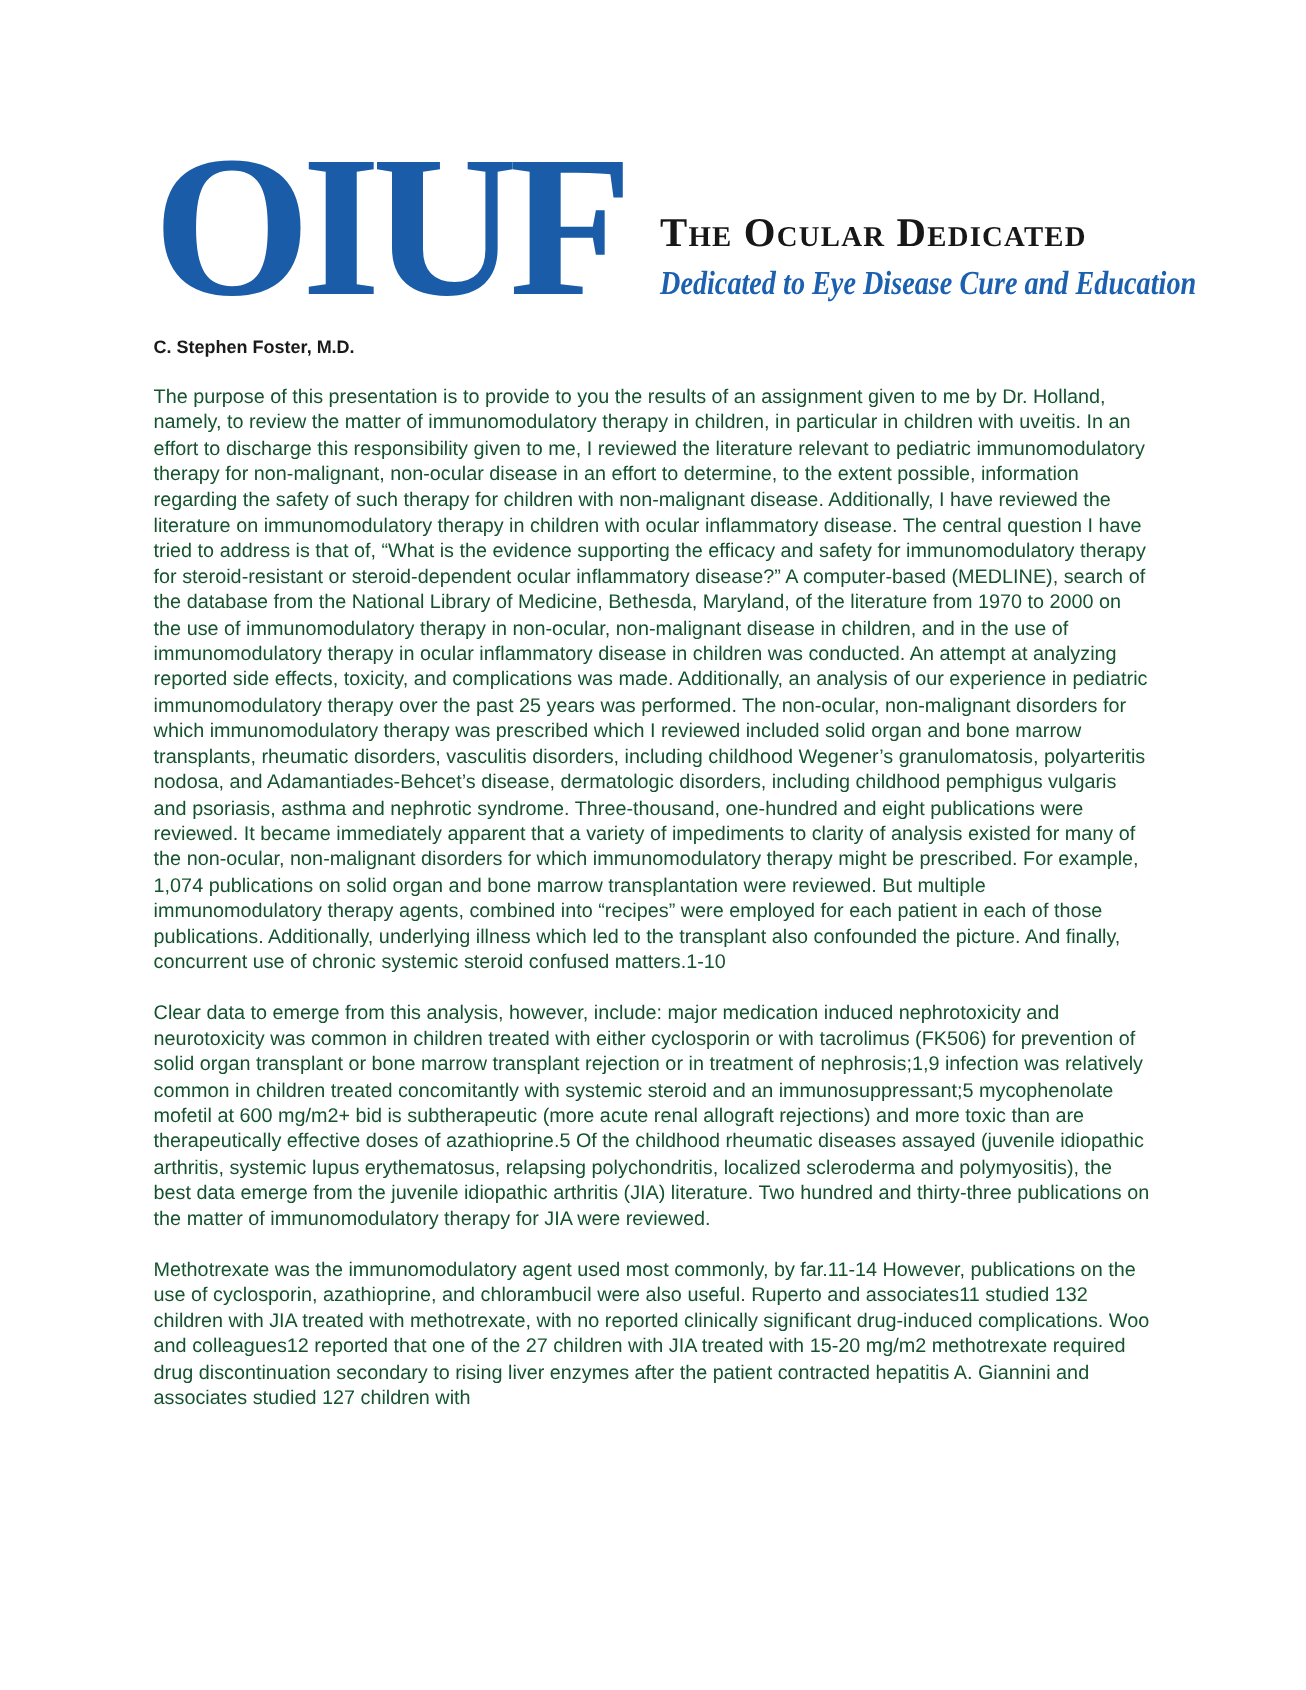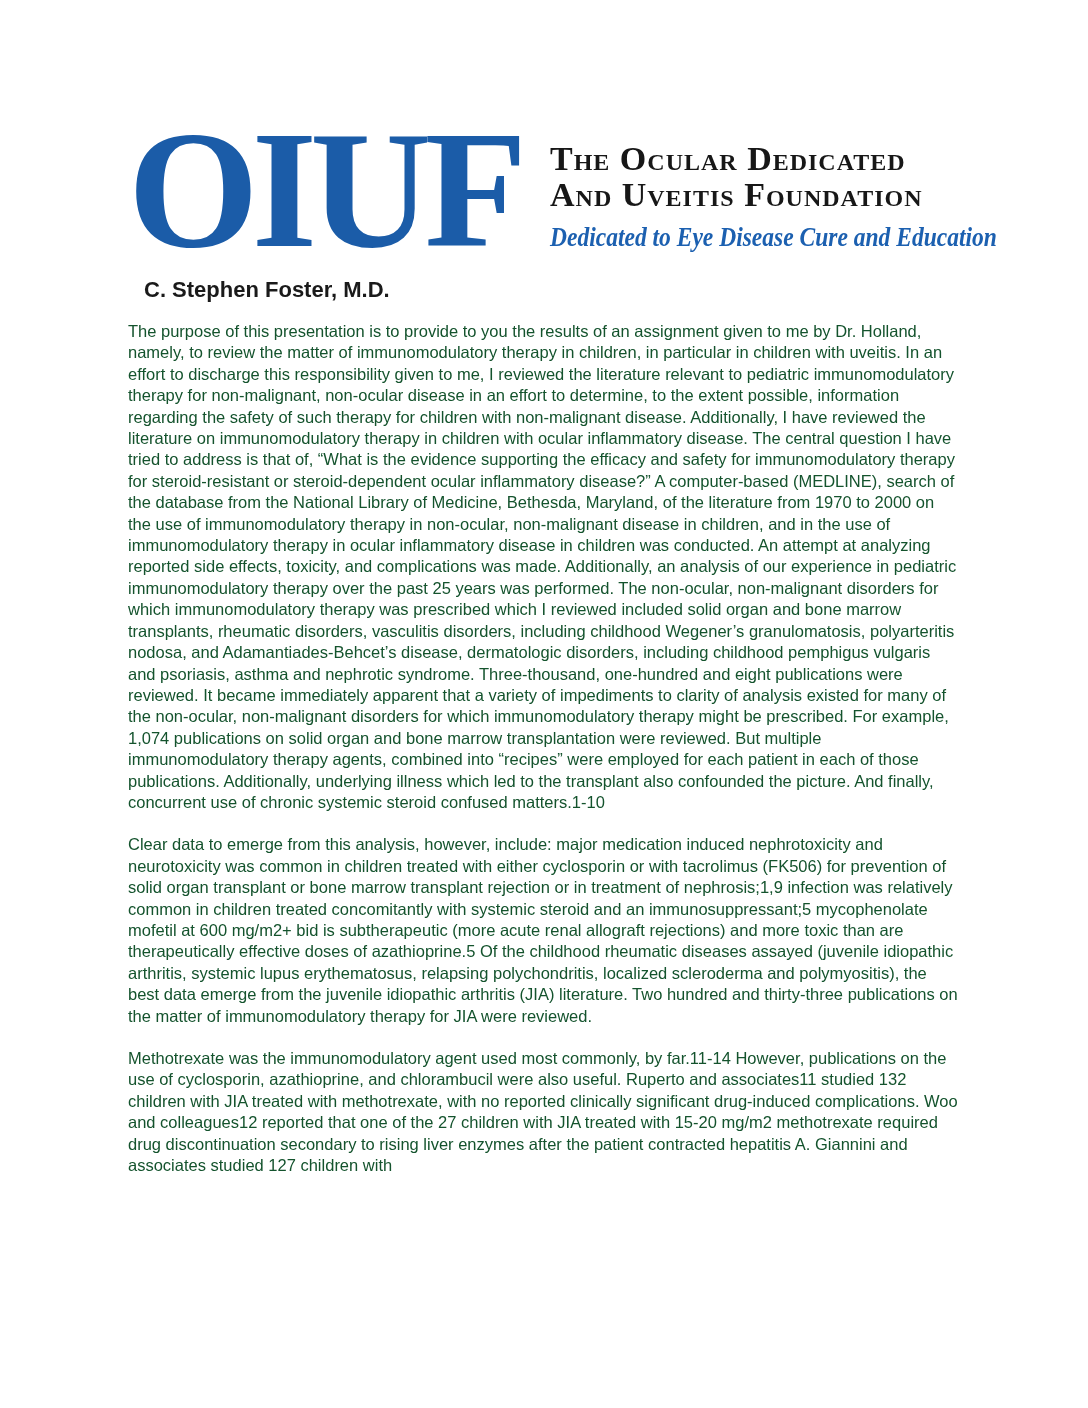--- a/index.html
+++ b/index.html
@@ -72,45 +72,44 @@
     transform-origin: left center;
   }
   .article-title {
     font-size: 18px;
     font-weight: bold;
     line-height: 25px;
     margin: 25px 0 0 0;
     color: #1a1a1a;
   }
   .article-author {
-    font-size: 22px;
+    font-size: 15px;
     font-weight: bold;
     line-height: 21px;
-    margin: 27px 0 0 16px;
+    margin: 27px 0 0 0;
     color: #1a1a1a;
   }
   .body-paragraph {
     font-size: 16.5px;
     line-height: 21.4px;
     margin: 21px 0 0 0;
     color: #14532d;
   }
 </style>
 </head>
 <body>
 
 <div class="page">
   <div class="content">
 
     <div class="logo-row">
       <div class="wordmark">OIUF</div>
       <div class="logo-divider"></div>
       <div class="logo-text">
         <div class="org-name">The Ocular Dedicated</div>
-        <div class="org-name">And Uveitis Foundation</div>
         <div class="tagline">Dedicated to Eye Disease Cure and Education</div>
       </div>
     </div>
 
 
     <div class="article-author">C. Stephen Foster, M.D.</div>
 
     <p class="body-paragraph">The purpose of this presentation is to provide to you the results of an assignment given to me by Dr. Holland, namely, to review the matter of immunomodulatory therapy in children, in particular in children with uveitis. In an effort to discharge this responsibility given to me, I reviewed the literature relevant to pediatric immunomodulatory therapy for non-malignant, non-ocular disease in an effort to determine, to the extent possible, information regarding the safety of such therapy for children with non-malignant disease. Additionally, I have reviewed the literature on immunomodulatory therapy in children with ocular inflammatory disease. The central question I have tried to address is that of, “What is the evidence supporting the efficacy and safety for immunomodulatory therapy for steroid-resistant or steroid-dependent ocular inflammatory disease?” A computer-based (MEDLINE), search of the database from the National Library of Medicine, Bethesda, Maryland, of the literature from 1970 to 2000 on the use of immunomodulatory therapy in non-ocular, non-malignant disease in children, and in the use of immunomodulatory therapy in ocular inflammatory disease in children was conducted. An attempt at analyzing reported side effects, toxicity, and complications was made. Additionally, an analysis of our experience in pediatric immunomodulatory therapy over the past 25 years was performed. The non-ocular, non-malignant disorders for which immunomodulatory therapy was prescribed which I reviewed included solid organ and bone marrow transplants, rheumatic disorders, vasculitis disorders, including childhood Wegener’s granulomatosis, polyarteritis nodosa, and Adamantiades-Behcet’s disease, dermatologic disorders, including childhood pemphigus vulgaris and psoriasis, asthma and nephrotic syndrome. Three-thousand, one-hundred and eight publications were reviewed. It became immediately apparent that a variety of impediments to clarity of analysis existed for many of the non-ocular, non-malignant disorders for which immunomodulatory therapy might be prescribed. For example, 1,074 publications on solid organ and bone marrow transplantation were reviewed. But multiple immunomodulatory therapy agents, combined into “recipes” were employed for each patient in each of those publications. Additionally, underlying illness which led to the transplant also confounded the picture. And finally, concurrent use of chronic systemic steroid confused matters.1-10</p>
 
     <p class="body-paragraph">Clear data to emerge from this analysis, however, include: major medication induced nephrotoxicity and neurotoxicity was common in children treated with either cyclosporin or with tacrolimus (FK506) for prevention of solid organ transplant or bone marrow transplant rejection or in treatment of nephrosis;1,9 infection was relatively common in children treated concomitantly with systemic steroid and an immunosuppressant;5 mycophenolate mofetil at 600 mg/m2+ bid is subtherapeutic (more acute renal allograft rejections) and more toxic than are therapeutically effective doses of azathioprine.5 Of the childhood rheumatic diseases assayed (juvenile idiopathic arthritis, systemic lupus erythematosus, relapsing polychondritis, localized scleroderma and polymyositis), the best data emerge from the juvenile idiopathic arthritis (JIA) literature. Two hundred and thirty-three publications on the matter of immunomodulatory therapy for JIA were reviewed.</p>

